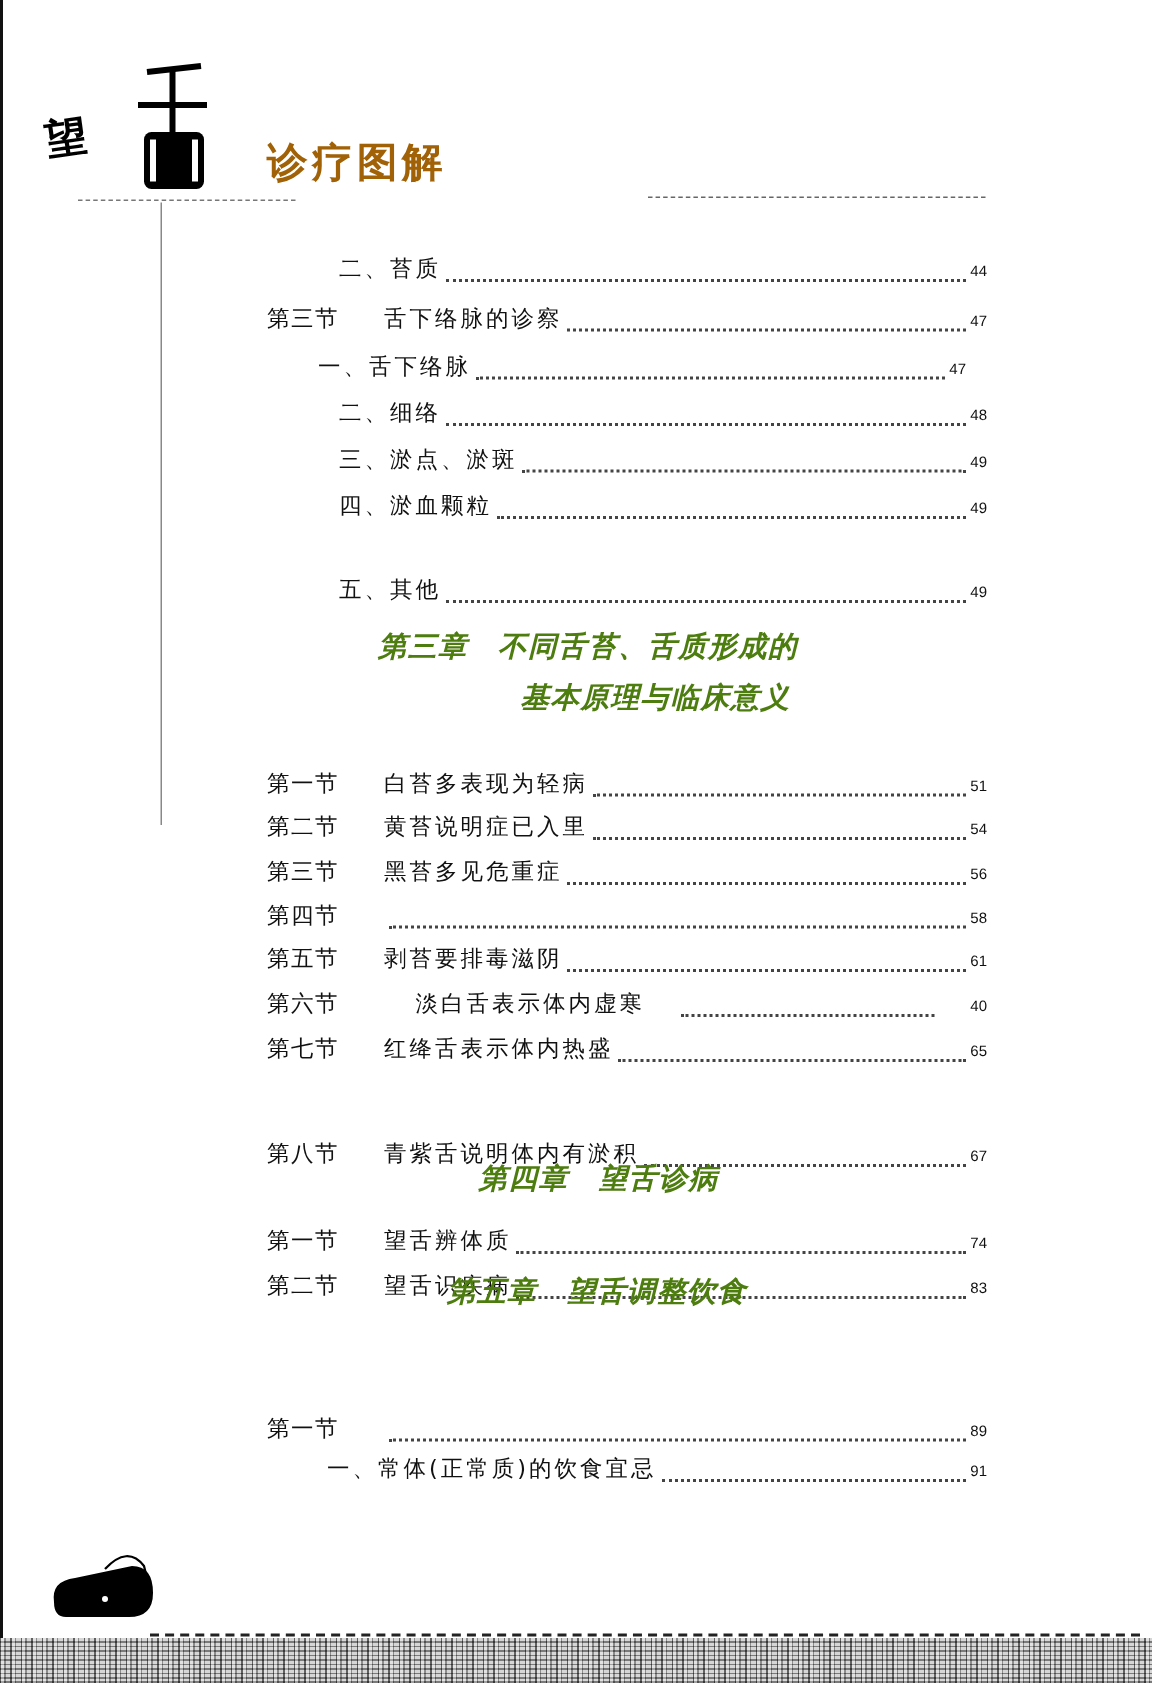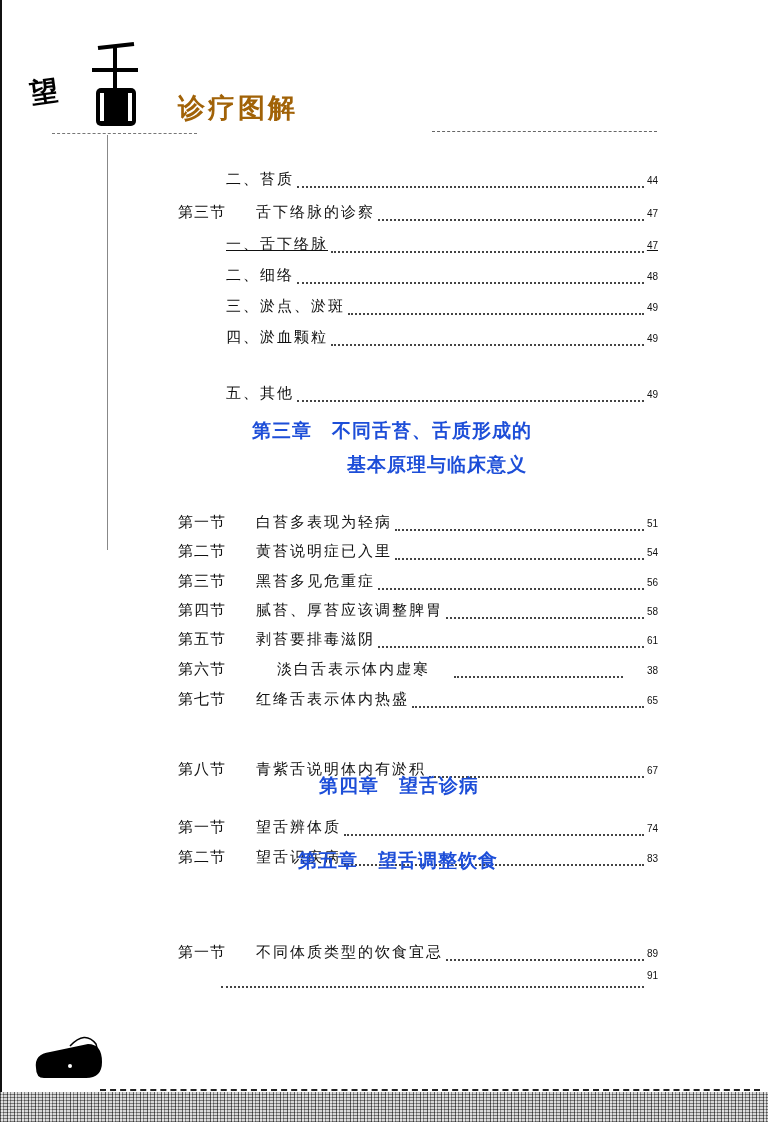--- a/index.html
+++ b/index.html
@@ -39,22 +39,22 @@
     .toc-row .label { white-space: nowrap; letter-spacing: 2px; }
     .toc-row .sect { white-space: nowrap; width: 78px; letter-spacing: 1px; }
     .toc-row .leader {
       flex: 1; overflow: hidden; white-space: nowrap; margin: 0 3px;
       border-bottom: 2px dotted #444; height: 0; align-self: center; position: relative; top: 5px;
     }
     .toc-row .page {
       font-family: "Liberation Sans", sans-serif; font-size: 10px; white-space: nowrap;
     }
     .chapter {
-      position: absolute; font-size: 19px; font-weight: bold; color: #1d4ed8;
-      letter-spacing: 1px; white-space: nowrap;
+      position: absolute; font-size: 19px; font-weight: bold; color: #4d7c0f;
+      letter-spacing: 1px; white-space: nowrap; font-style: italic;
     }
     .chapter .gap { display: inline-block; width: 20px; }
 
     
     .page-tab { position: absolute; left: 30px; top: 1032px; width: 75px; height: 48px; }
     .footer-rule {
       position: absolute; left: 100px; top: 1089px; width: 660px; height: 0;
       border-top: 2px dashed #222;
     }
     .footer-noise {
@@ -92,21 +92,21 @@
     <span class="page">44</span>
   </div>
 
   <div class="toc-row" style="left:178px; top:203px; width:480px;">
     <span class="sect">第三节</span>
     <span class="label">舌下络脉的诊察</span>
     <span class="leader"></span>
     <span class="page">47</span>
   </div>
 
-  <div class="toc-row" style="left:226px; top:235px; width:432px;text-decoration:underline;">
+  <div class="toc-row" style="left:212px; top:235px; width:432px;">
     <span class="label">一、舌下络脉</span>
     <span class="leader"></span>
     <span class="page">47</span>
   </div>
 
   <div class="toc-row" style="left:226px; top:266px; width:432px;">
     <span class="label">二、细络</span>
     <span class="leader"></span>
     <span class="page">48</span>
   </div>
@@ -149,35 +149,34 @@
     <span class="page">54</span>
   </div>
   <div class="toc-row" style="left:178px; top:572px; width:480px;">
     <span class="sect">第三节</span>
     <span class="label">黑苔多见危重症</span>
     <span class="leader"></span>
     <span class="page">56</span>
   </div>
   <div class="toc-row" style="left:178px; top:601px; width:480px;">
     <span class="sect">第四节</span>
-    <span class="label">腻苔、厚苔应该调整脾胃</span>
     <span class="leader"></span>
     <span class="page">58</span>
   </div>
   <div class="toc-row" style="left:178px; top:630px; width:480px;">
     <span class="sect">第五节</span>
     <span class="label">剥苔要排毒滋阴</span>
     <span class="leader"></span>
     <span class="page">61</span>
   </div>
   <div class="toc-row" style="left:178px; top:660px; width:480px;gap:21px;">
     <span class="sect">第六节</span>
     <span class="label">淡白舌表示体内虚寒</span>
     <span class="leader"></span>
-    <span class="page">38</span>
+    <span class="page">40</span>
   </div>
   <div class="toc-row" style="left:178px; top:690px; width:480px;">
     <span class="sect">第七节</span>
     <span class="label">红绛舌表示体内热盛</span>
     <span class="leader"></span>
     <span class="page">65</span>
   </div>
   <div class="toc-row" style="left:178px; top:760px; width:480px;">
     <span class="sect">第八节</span>
     <span class="label">青紫舌说明体内有淤积</span>
@@ -201,25 +200,25 @@
     <span class="leader"></span>
     <span class="page">83</span>
   </div>
 
   <div class="chapter" style="left:298px; top:848px;">
     <span>第五章</span><span class="gap"></span><span>望舌调整饮食</span>
   </div>
 
   <div class="toc-row" style="left:178px; top:943px; width:480px;">
     <span class="sect">第一节</span>
-    <span class="label">不同体质类型的饮食宜忌</span>
     <span class="leader"></span>
     <span class="page">89</span>
   </div>
   <div class="toc-row" style="left:218px; top:970px; width:440px;">
+    <span class="label">一、常体(正常质)的饮食宜忌</span>
     <span class="leader"></span>
     <span class="page">91</span>
   </div>
 </div>
 
 <svg class="page-tab" viewBox="0 0 75 48">
   <path d="M40 14 Q55 -2 66 12 L68 20" stroke="#000" stroke-width="1.5" fill="#fff"></path>
   <path d="M6 36 Q4 22 20 20 L58 12 Q72 12 72 30 Q72 46 56 46 L14 46 Q6 46 6 36 Z" fill="#000"></path>
   <circle cx="40" cy="34" r="2" fill="#fff"></circle>
 </svg>

